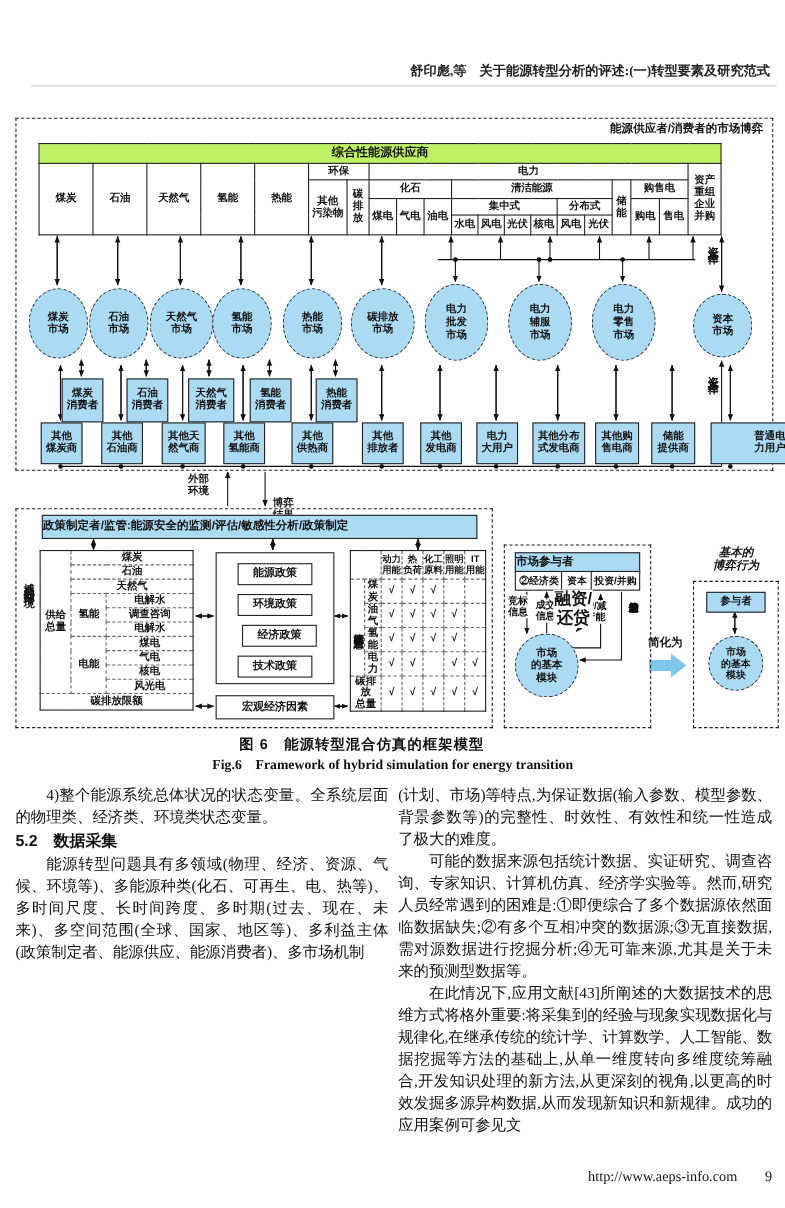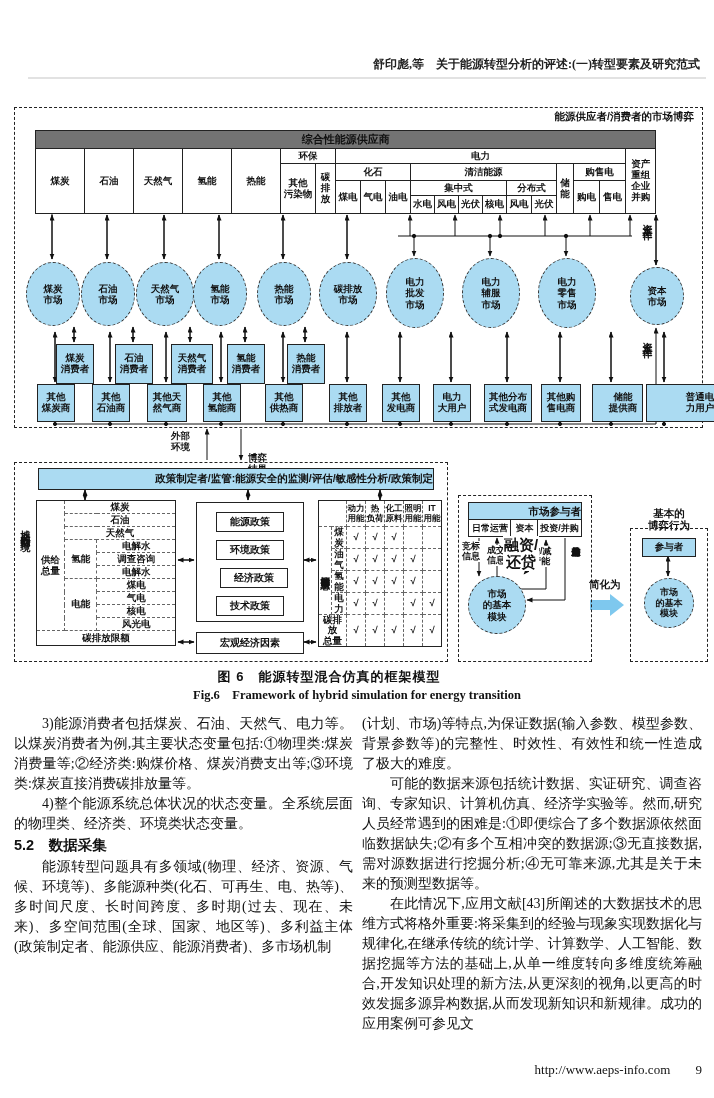--- a/index.html
+++ b/index.html
@@ -10,35 +10,35 @@
   .runhead{position:absolute;top:56px;left:0;right:14px;text-align:right;
            font:600 12px/16px "Liberation Serif",serif;color:#222;}
   .headrule{position:absolute;top:77px;left:28px;right:8px;border-top:2px solid #e2e2e2;}
   
   .dbox{position:absolute;border:1.6px dashed #222;background:transparent;}
   .gamelabel{position:absolute;top:110px;right:20px;font:bold 10.5px "Liberation Sans",sans-serif;}
   
   table.sup{position:absolute;left:35px;top:130px;border-collapse:collapse;table-layout:fixed;width:620px;background:#fff;}
   table.sup td{border:1px solid #222;text-align:center;vertical-align:middle;
                font:bold 9.5px/1.15 "Liberation Sans",sans-serif;padding:0;overflow:hidden;}
-  table.sup td.title{background:#737373;font:bold 11px/17px "Liberation Sans",sans-serif;height:17px;}
+  table.sup td.title{background:#bef264;font:bold 11px/17px "Liberation Sans",sans-serif;height:17px;}
   
   .mkt{position:absolute;border:1.5px dashed #333;border-radius:50%;background:#abdbf2;
        display:flex;align-items:center;justify-content:center;text-align:center;
        font:bold 9.5px/1.18 "Liberation Sans",sans-serif;white-space:pre-line;}
   
   .bbox{position:absolute;border:1px solid #222;background:#abdbf2;
         display:flex;align-items:center;justify-content:center;text-align:center;
         font:bold 9.5px/1.15 "Liberation Sans",sans-serif;white-space:pre-line;}
   .wlab{position:absolute;background:#fff;font:bold 9.5px/1.15 "Liberation Sans",sans-serif;
         text-align:center;white-space:pre-line;padding:0 1px;}
   .vlab{position:absolute;writing-mode:vertical-rl;text-orientation:upright;
         font:bold 10px "Liberation Sans",sans-serif;letter-spacing:2px;background:#fff;}
   
-  .bluebar{position:absolute;background:#abdbf2;border:1px solid #222;text-align:right;
+  .bluebar{position:absolute;background:#abdbf2;border:1px solid #222;text-align:left;
            font:bold 10.5px/18px "Liberation Sans",sans-serif;}
   table.mini{position:absolute;border-collapse:collapse;table-layout:fixed;background:#fff;border:1.4px solid #222;}
   table.mini td{border:1px dashed #666;text-align:center;vertical-align:middle;
                 font:bold 9.5px/1.1 "Liberation Sans",sans-serif;padding:0;overflow:hidden;}
   .solidbox{position:absolute;border:1.4px solid #222;background:#fff;display:flex;
             align-items:center;justify-content:center;text-align:center;
             font:bold 10px/1.2 "Liberation Sans",sans-serif;white-space:pre-line;}
   .vcell{writing-mode:vertical-rl;text-orientation:upright;letter-spacing:1px;}
   
   .capcn{position:absolute;top:668px;left:0;width:596px;text-align:center;
@@ -322,21 +322,21 @@
   <div class="bbox" style="left:329px;top:384px;width:36px;height:36px;">其他
 排放者</div>
   <div class="bbox" style="left:382px;top:384px;width:36px;height:36px;">其他
 发电商</div>
   <div class="bbox" style="left:433px;top:384px;width:36px;height:36px;">电力
 大用户</div>
   <div class="bbox" style="left:484px;top:384px;width:46px;height:36px;">其他分布
 式发电商</div>
   <div class="bbox" style="left:541px;top:384px;width:38px;height:36px;">其他购
 售电商</div>
-  <div class="bbox" style="left:592px;top:384px;width:38px;height:36px;padding-left:11px;">储能
+  <div class="bbox" style="left:592px;top:384px;width:38px;height:36px;">储能
 提供商</div>
   <div class="bbox" style="left:646px;top:384px;width:42px;height:36px;padding-left:32px;">普通电
 力用户</div>
 
   <div class="wlab" style="left:170px;top:431px;">外部
 环境</div>
   <div class="wlab" style="left:247px;top:429px;margin-top:24px;">博弈
 结果</div>
 
   <div class="dbox" style="left:14px;top:462px;width:432px;height:198px;"></div>
@@ -465,50 +465,49 @@
       <td>√</td>
       <td>√</td>
       <td>√</td>
       <td>√</td>
     </tr>
   </tbody>
     </table>
 
   <div class="dbox" style="left:458px;top:495px;width:132px;height:165px;"></div>
   <div class="bluebar" style="left:468px;top:502px;width:112px;height:17px;line-height:17px;">市场参与者</div>
-  <div class="solidbox" style="left:468px;top:519px;width:42px;height:16px;border-width:1px;font-size:9px;">日常运营</div>
+  <div class="solidbox" style="left:468px;top:519px;width:42px;height:16px;border-width:1px;font-size:9px;">②经济类</div>
   <div class="solidbox" style="left:510px;top:519px;width:27px;height:16px;border-width:1px;font-size:9px;">资本</div>
   <div class="solidbox" style="left:537px;top:519px;width:43px;height:16px;border-width:1px;font-size:9px;">投资/并购</div>
   <div class="wlab" style="left:461px;top:541px;font-size:9px;">竞标
 信息</div>
   <div class="wlab" style="left:486px;top:545px;font-size:9px;">成交
 信息</div>
   <div class="wlab" style="left:530px;top:546px;font-size:9px;">增/减
 产能</div>
   <div class="wlab" style="left:503px;top:536px;font-size:15px;">融资/
 还贷</div>
   <div class="vlab" style="left:569px;top:540px;font-size:9px;letter-spacing:0;">总供需及趋势信息</div>
   <div class="mkt" style="left:468px;top:576px;width:56px;height:56px;">市场
 的基本
 模块</div>
 
   <div class="wlab" style="left:588px;top:578px;font-size:10.5px;">简化为</div>
-  <div class="wlab" style="left:628px;top:507px;width:80px;font-size:10.5px;background:transparent;">基本的
+  <div class="wlab" style="left:628px;top:496px;width:80px;font-size:10.5px;background:transparent;font-style:italic;">基本的
 博弈行为</div>
   <div class="dbox" style="left:630px;top:528px;width:76px;height:132px;"></div>
   <div class="bbox" style="left:642px;top:538px;width:52px;height:17px;">参与者</div>
   <div class="mkt" style="left:644px;top:578px;width:48px;height:48px;font-size:9px;">市场
 的基本
 模块</div>
 
   <div class="capcn">图 6　能源转型混合仿真的框架模型</div>
   <div class="capen">Fig.6　Framework of hybrid simulation for energy transition</div>
 
   <div class="col" style="left:14px;width:339px;">
-    <p class="ind">3)能源消费者包括煤炭、石油、天然气、电力等。以煤炭消费者为例,其主要状态变量包括:①物理类:煤炭消费量等;②经济类:购煤价格、煤炭消费支出等;③环境类:煤炭直接消费碳排放量等。</p>
     <p class="ind">4)整个能源系统总体状况的状态变量。全系统层面的物理类、经济类、环境类状态变量。</p>
     <h3>5.2　数据采集</h3>
     <p class="ind">能源转型问题具有多领域(物理、经济、资源、气候、环境等)、多能源种类(化石、可再生、电、热等)、多时间尺度、长时间跨度、多时期(过去、现在、未来)、多空间范围(全球、国家、地区等)、多利益主体(政策制定者、能源供应、能源消费者)、多市场机制</p>
   </div>
   <div class="col" style="left:362px;width:340px;">
     <p>(计划、市场)等特点,为保证数据(输入参数、模型参数、背景参数等)的完整性、时效性、有效性和统一性造成了极大的难度。</p>
     <p class="ind">可能的数据来源包括统计数据、实证研究、调查咨询、专家知识、计算机仿真、经济学实验等。然而,研究人员经常遇到的困难是:①即便综合了多个数据源依然面临数据缺失;②有多个互相冲突的数据源;③无直接数据,需对源数据进行挖掘分析;④无可靠来源,尤其是关于未来的预测型数据等。</p>
     <p class="ind">在此情况下,应用文献[43]所阐述的大数据技术的思维方式将格外重要:将采集到的经验与现象实现数据化与规律化,在继承传统的统计学、计算数学、人工智能、数据挖掘等方法的基础上,从单一维度转向多维度统筹融合,开发知识处理的新方法,从更深刻的视角,以更高的时效发掘多源异构数据,从而发现新知识和新规律。成功的应用案例可参见文</p>
   </div>
 

